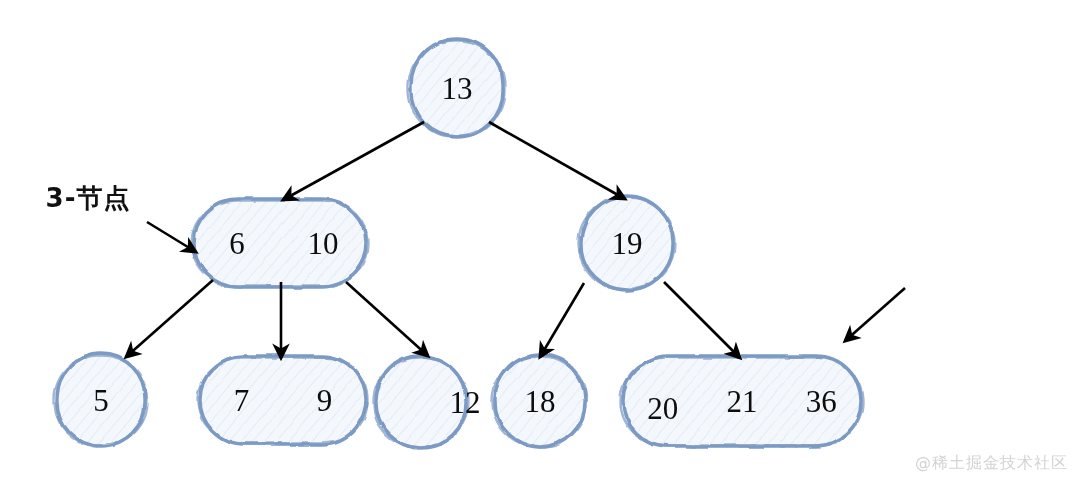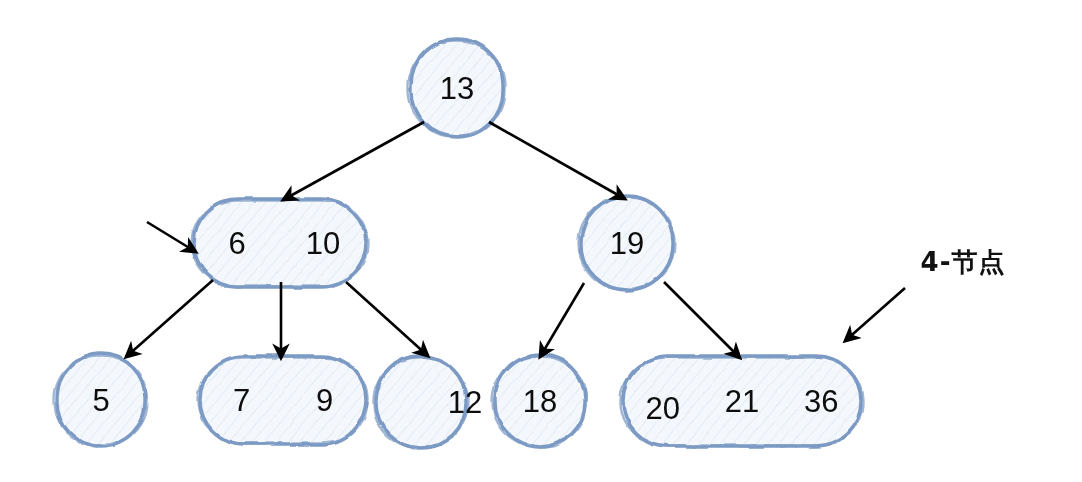--- a/index.html
+++ b/index.html
@@ -16,21 +16,21 @@
   #canvas{
     position:absolute;
     left:0;top:0;
     width:1082px;
     height:482px;
   }
   .node-label{
     position:absolute;
     color:#0d0d0d;
     font-size:31px;
-    font-family:Liberation Sans, sans-serif;
+    font-family:Liberation Serif, serif;
     font-weight:400;
     letter-spacing:0px;
     line-height:1;
     transform:translate(-50%,-50%);
     white-space:nowrap;
     pointer-events:none;
   }
   .anno-label{
     position:absolute;
     color:#111111;
@@ -150,15 +150,16 @@
       <div class="node-label" style="left: 101px; top: 400px;">5</div>
       <div class="node-label" style="left: 241.5px; top: 400px;">7</div>
       <div class="node-label" style="left: 324.5px; top: 400px;">9</div>
       <div class="node-label" style="left: 421px; top: 402px; margin-left: 44px;">12</div>
       <div class="node-label" style="left: 540px; top: 401px;">18</div>
       <div class="node-label" style="left: 662.667px; top: 408px;">20</div>
       <div class="node-label" style="left: 742px; top: 401px;">21</div>
       <div class="node-label" style="left: 821.333px; top: 401px;">36</div>
     </div>
 
-  <div class="anno-label" id="anno1" style="left: 963px; top: 262px;">4-节点</div>
+  <div class="anno-label" id="anno0" style="left: 88px; top: 198px;">3-节点</div>
 
+  <div class="watermark">@稀土掘金技术社区</div>
 </div>
 
 </body></html>

